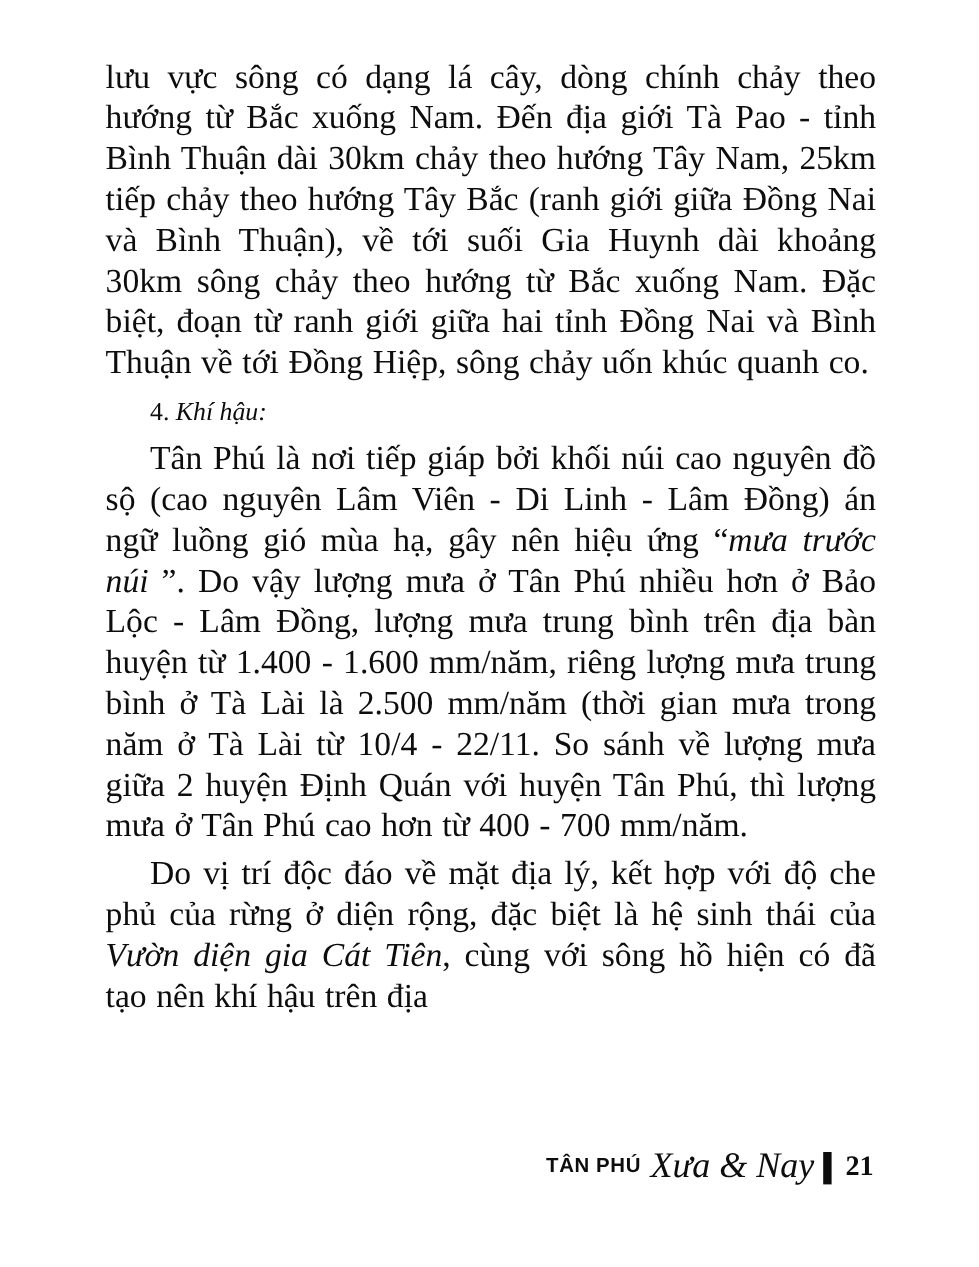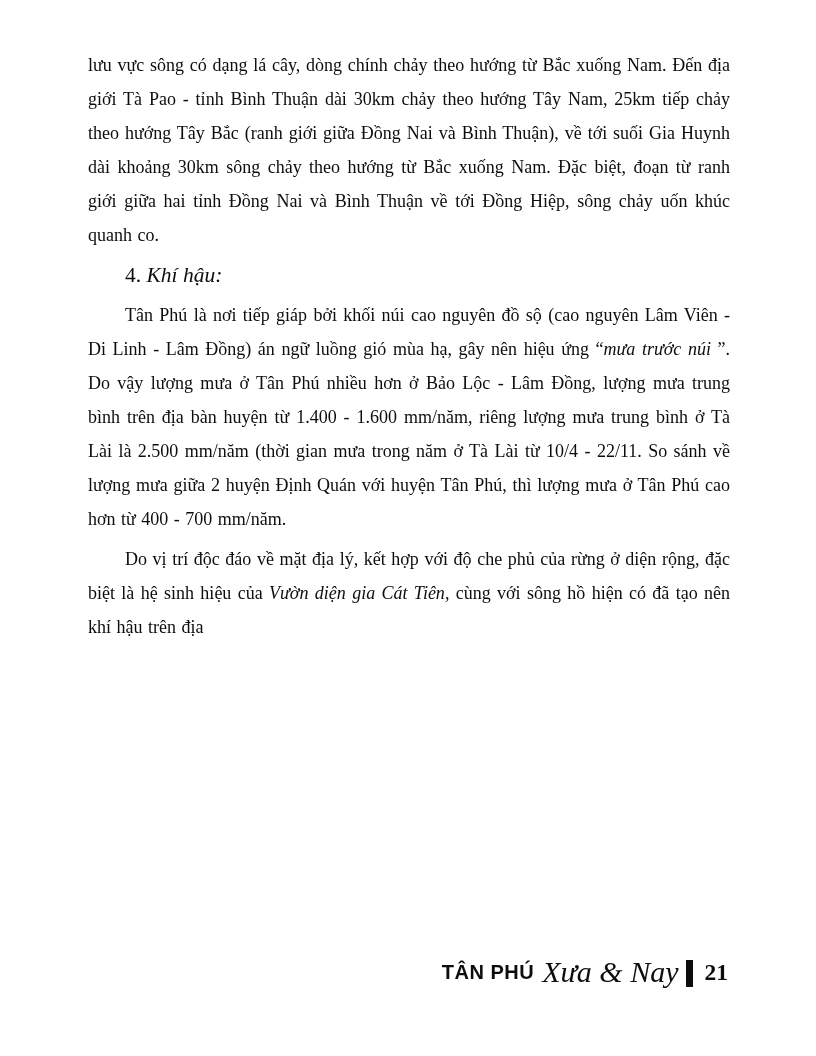--- a/index.html
+++ b/index.html
@@ -14,21 +14,21 @@
     color: #0d0d0d;
     overflow: hidden;
   }
   .page-content {
     position: absolute;
     left: 88px;
     top: 48px;
     width: 642px;
   }
   .para {
-    font-size: 18px;
+    font-size: 28px;
     line-height: 34px;
     text-align: justify;
     margin-bottom: 6px;
     word-spacing: 1px;
   }
   .para.indent { text-indent: 37px; }
   .para em { }
   .section-heading {
     font-size: 21.5px;
     line-height: 34px;
@@ -41,21 +41,21 @@
     position: absolute;
     top: 955px;
     right: 88px;
     display: flex;
     align-items: center;
     white-space: nowrap;
   }
   .footer-series {
     font-family: "Liberation Sans", sans-serif;
     font-weight: bold;
-    font-size: 20px;
+    font-size: 17px;
     letter-spacing: 0.5px;
   }
   .footer-subtitle {
     font-family: "Liberation Serif", serif;
     font-style: italic;
     font-size: 30px;
     margin-left: 8px;
   }
   .footer-bar {
     display: inline-block;
@@ -77,21 +77,21 @@
 
 <main class="page-content">
 
   <p class="para"><span>lưu vực sông có dạng lá cây, dòng chính chảy theo hướng từ Bắc xuống Nam. Đến địa giới Tà Pao - tỉnh Bình Thuận dài 30km chảy theo hướng Tây Nam, 25km tiếp chảy theo hướng Tây Bắc (ranh giới giữa Đồng Nai và Bình Thuận), về tới suối Gia Huynh dài khoảng 30km sông chảy theo hướng từ Bắc xuống Nam. Đặc biệt, đoạn từ ranh giới giữa hai tỉnh Đồng Nai và Bình Thuận về tới Đồng Hiệp, sông chảy uốn khúc quanh co.</span></p>
 
 
   <h2 class="section-heading"><span class="heading-number">4. </span><span class="heading-title">Khí hậu:</span></h2>
 
   <p class="para indent"><span>Tân Phú là nơi tiếp giáp bởi khối núi cao nguyên đồ sộ (cao nguyên Lâm Viên - Di Linh - Lâm Đồng) án ngữ luồng gió mùa hạ, gây nên hiệu ứng “</span><em>mưa trước núi </em><span>”. Do vậy lượng mưa ở Tân Phú nhiều hơn ở Bảo Lộc - Lâm Đồng, lượng mưa trung bình trên địa bàn huyện từ 1.400 - 1.600 mm/năm, riêng lượng mưa trung bình ở Tà Lài là 2.500 mm/năm (thời gian mưa trong năm ở Tà Lài từ 10/4 - 22/11. So sánh về lượng mưa giữa 2 huyện Định Quán với huyện Tân Phú, thì lượng mưa ở Tân Phú cao hơn từ 400 - 700 mm/năm.</span></p>
 
-  <p class="para indent"><span>Do vị trí độc đáo về mặt địa lý, kết hợp với độ che phủ của rừng ở diện rộng, đặc biệt là hệ sinh hiệu của </span><em>Vườn diện gia Cát Tiên</em><span>, cùng với sông hồ hiện có đã tạo nên khí hậu trên địa</span></p>
+  <p class="para indent"><span>Do vị trí độc đáo về mặt địa lý, kết hợp với độ che phủ của rừng ở diện rộng, đặc biệt là hệ sinh thái của </span><em>Vườn diện gia Cát Tiên</em><span>, cùng với sông hồ hiện có đã tạo nên khí hậu trên địa</span></p>
 
 </main>
 
 <footer class="running-footer">
   <span class="footer-series">TÂN PHÚ</span>
   <span class="footer-subtitle">Xưa &amp; Nay</span>
   <span class="footer-bar"></span>
   <span class="footer-page">21</span>
 </footer>
 

